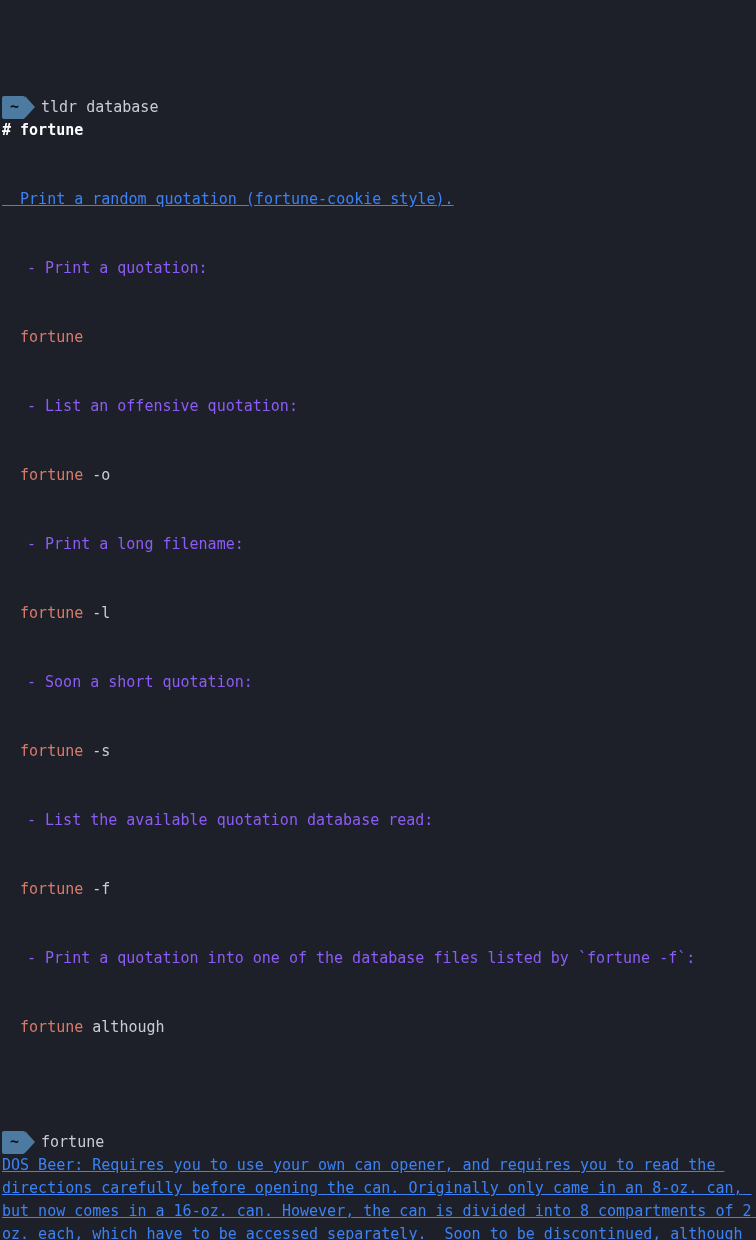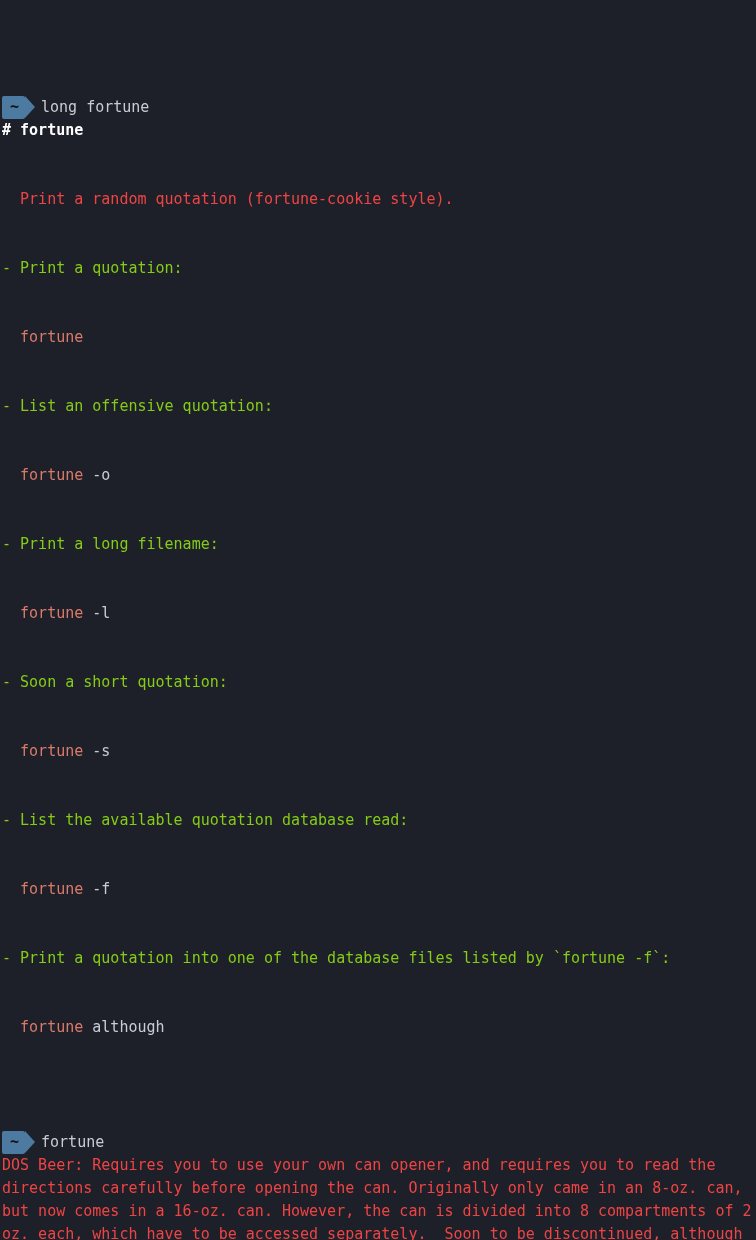--- a/index.html
+++ b/index.html
@@ -30,31 +30,31 @@
     width: 0; height: 0;
     border-top: 11px solid transparent;
     border-bottom: 11px solid transparent;
     border-left: 10px solid #4c7aa0;
     vertical-align: middle;
     margin-right: 6px;
     transform: translateY(-1px);
   }
   .cmd { color: #c8ccd4; }
   .bold-white { color: #ffffff; font-weight: bold; }
-  .desc { color: #ef4444; }
-  .green { color: #84cc16; }
+  .desc { color: #3b82f6; text-decoration: underline; }
+  .green { color: #8b5cf6; margin-left: 25px; }
   .red { color: #d97a6a; }
   .block { display: block; }
 </style>
 </head>
 <body>
 
 
 
-<span class="prompt-badge">~</span><span class="prompt-arrow"></span><span class="cmd">long fortune</span>
+<span class="prompt-badge">~</span><span class="prompt-arrow"></span><span class="cmd">tldr database</span>
 <span class="block"><span class="bold-white"># </span><span class="bold-white">fortune</span></span>
 <span> </span>
 <span class="desc block">  Print a random quotation (fortune-cookie style).</span>
 <span> </span>
 <span class="green block">- Print a quotation:</span>
 <span> </span>
 <span class="block">  <span class="red">fortune</span><span></span></span>
 <span> </span>
 <span class="green block">- List an offensive quotation:</span>
 <span> </span>

